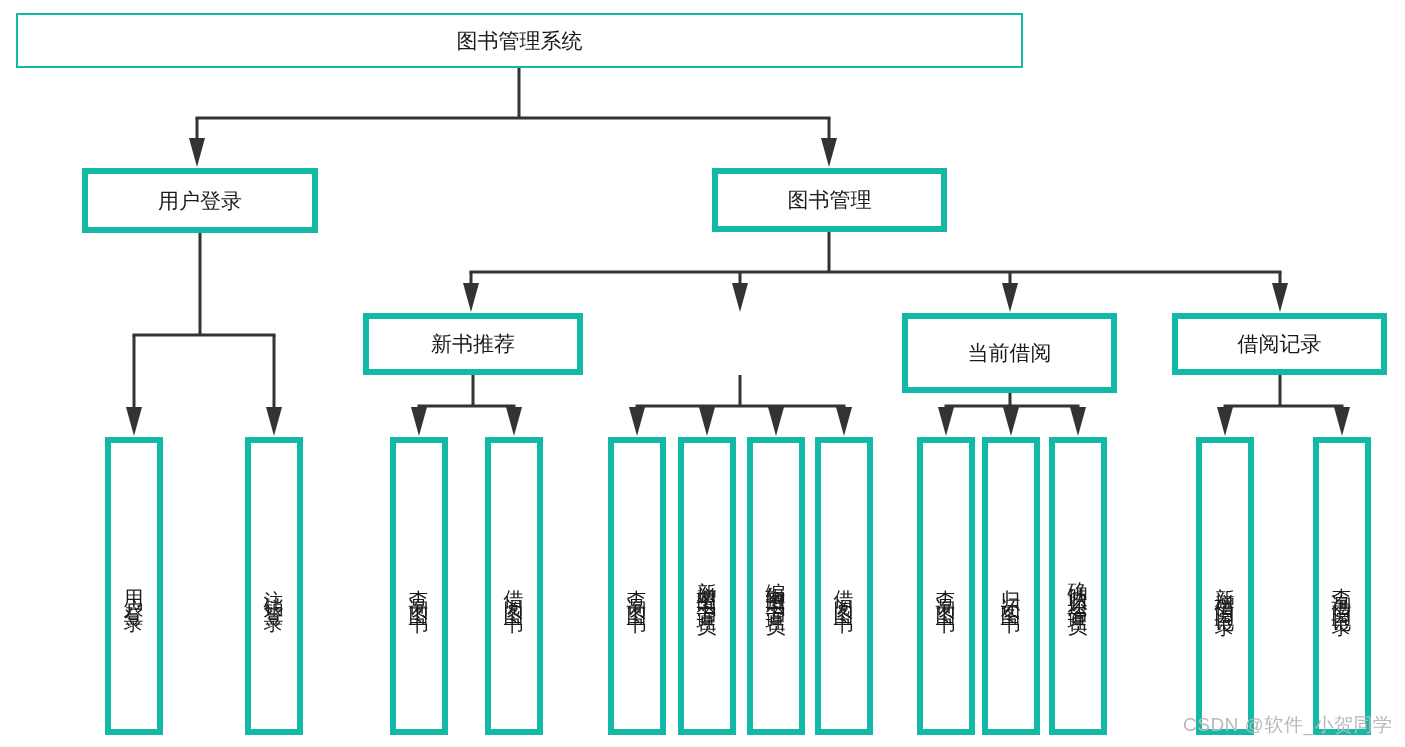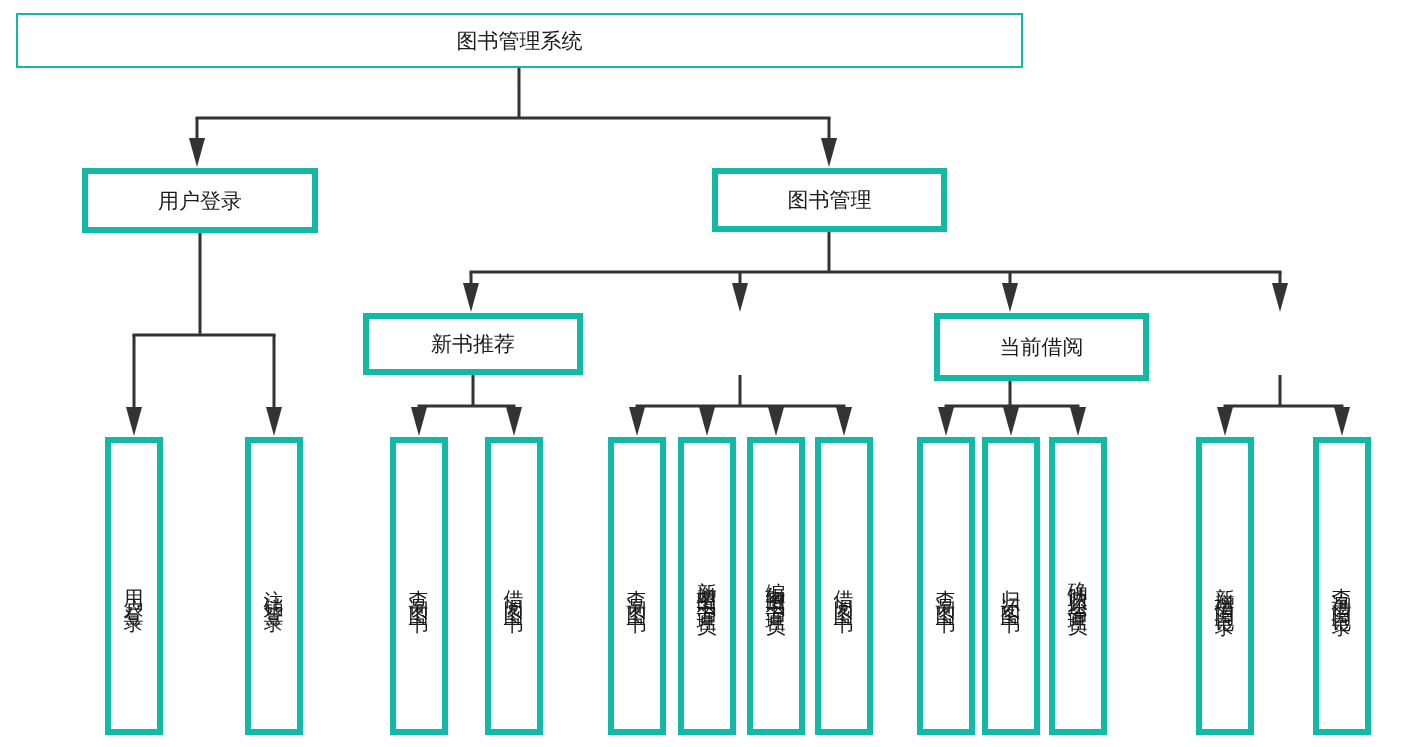--- a/index.html
+++ b/index.html
@@ -118,34 +118,36 @@
       <polygon points="1334,407 1350,407 1342,436"></polygon>
     </g>
   </svg>
 
   <div class="box root-box" style="left:16px; top:13px; width:1007px; height:55px;">图书管理系统</div>
 
   <div class="box" style="left:82px; top:168px; width:236px; height:65px;">用户登录</div>
   <div class="box" style="left:363px; top:313px; width:220px; height:62px;">新书推荐</div>
 
   <div class="box" style="left:712px; top:168px; width:235px; height:64px;">图书管理</div>
-  <div class="box" style="left:934px; top:313px; width:215px; height:68px;">当前借阅</div>
+  <div class="box" style="left:902px; top:313px; width:215px; height:80px;">当前借阅</div>
+  <div class="box" style="left:1172px; top:313px; width:215px; height:62px;">借阅记录</div>
 
   <div class="box vbox" style="left:105px; top:437px; width:58px; height:298px;">用户登录</div>
   <div class="box vbox" style="left:245px; top:437px; width:58px; height:298px;">注销登录</div>
 
   <div class="box vbox" style="left:390px; top:437px; width:58px; height:298px;">查询图书</div>
   <div class="box vbox" style="left:485px; top:437px; width:58px; height:298px;">借阅图书</div>
 
   <div class="box vbox" style="left:608px; top:437px; width:58px; height:298px;">查询图书</div>
   <div class="box vbox" style="left:678px; top:437px; width:58px; height:298px; letter-spacing:5px; padding-top:4px;">新增图书（管理员）</div>
   <div class="box vbox" style="left:747px; top:437px; width:58px; height:298px; letter-spacing:5px; padding-top:4px;">编辑图书（管理员）</div>
   <div class="box vbox" style="left:815px; top:437px; width:58px; height:298px;">借阅图书</div>
 
   <div class="box vbox" style="left:917px; top:437px; width:58px; height:298px;">查询图书</div>
   <div class="box vbox" style="left:982px; top:437px; width:58px; height:298px;">归还图书</div>
   <div class="box vbox" style="left:1049px; top:437px; width:58px; height:298px; letter-spacing:5px; padding-top:4px;">确认归还（管理员）</div>
 
   <div class="box vbox" style="left:1196px; top:437px; width:58px; height:298px; letter-spacing:6px;">新增借阅记录</div>
   <div class="box vbox" style="left:1313px; top:437px; width:58px; height:298px; letter-spacing:6px;">查询借阅记录</div>
 
+  <div class="watermark">CSDN @软件_小贺同学</div>
 
 </div>
 
 </body></html>

